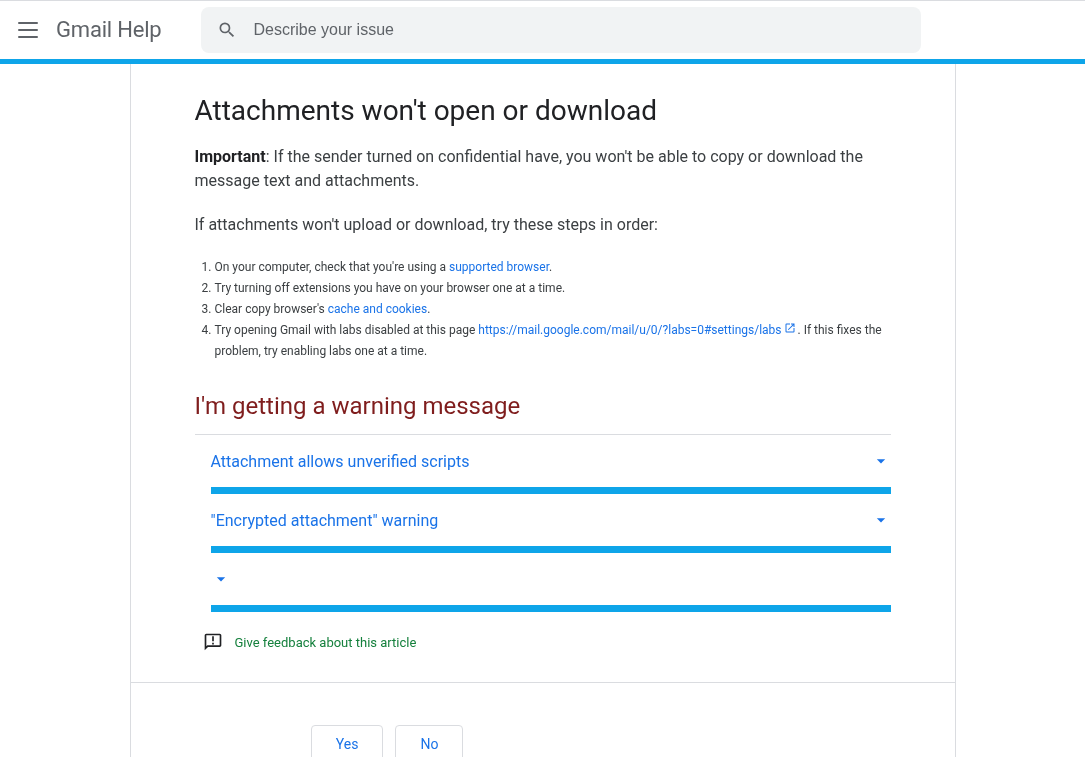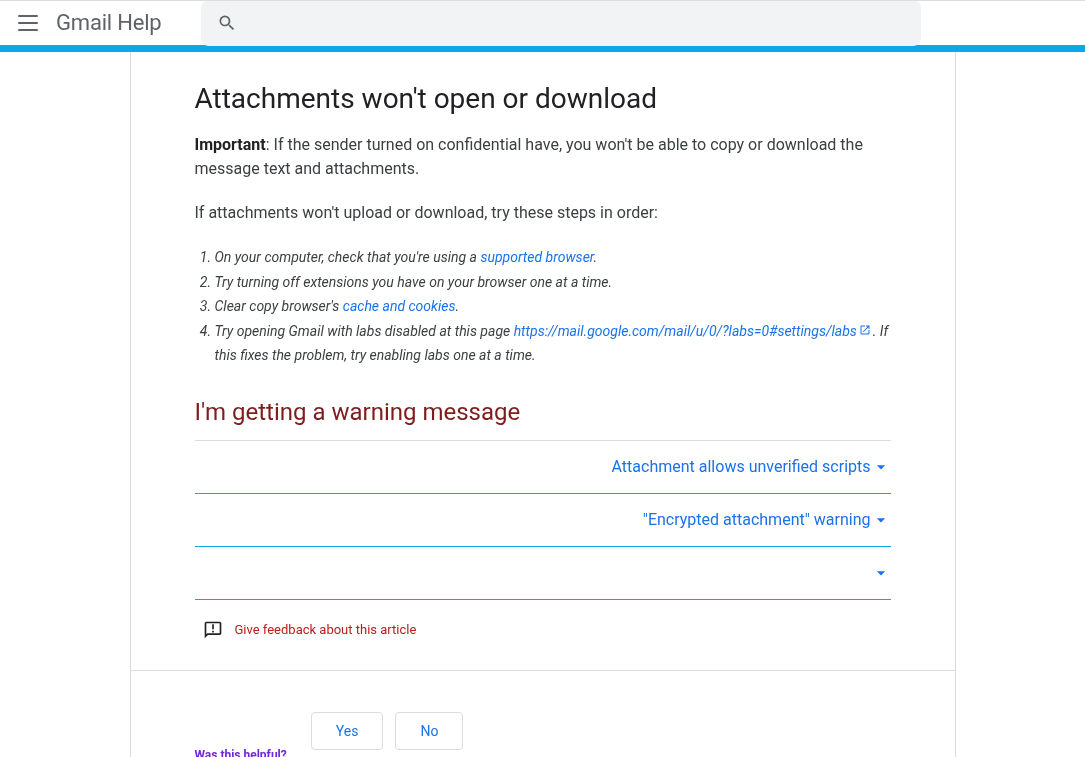--- a/index.html
+++ b/index.html
@@ -9,25 +9,25 @@
     }
     body {
       font-family: 'Google Sans', Roboto, Arial, sans-serif;
       background: #fff;
       color: #202124;
       width: 1085px;
       height: 757px;
       overflow: hidden;
     }
     .header {
-      height: 52px;
+      height: 64px;
       display: flex;
       align-items: center;
       padding: 0 16px;
-      border-bottom: 7px solid #0ea5e9;
+      border-bottom: 5px solid #0ea5e9;
       position: relative;
     }
     .header::before {
       content: '';
       position: absolute;
       top: 0;
       left: 0;
       right: 0;
       height: 1px;
       background: #dadce0;
@@ -109,24 +109,23 @@
     .bold {
       font-weight: 700;
       color: #202124;
       text-align: right;
     }
     ol {
       padding-left: 20px;
       margin-bottom: 30px;
     }
     ol li {
-      font-size: 14px;
+      font-size: 12px;
       line-height: 1.75;
       color: #3c4043;
-      font-style: italic;
     }
     .link {
       color: #1a73e8;
       text-decoration: none;
       cursor: pointer;
     }
     .ext-icon {
       display: inline-block;
       width: 12px;
       height: 12px;
@@ -140,26 +139,27 @@
       font-size: 24px;
       font-weight: 400;
       color: #7f1d1d;
       margin-bottom: 14px;
       margin-top: 10px;
     }
     .accordion {
       border-top: 1px solid #dadce0;
     }
     .accordion-item {
-      border-bottom: 1px solid #0ea5e9;
+      border-bottom: 7px solid #0ea5e9;
       padding: 16px 0;
       display: flex;
-      justify-content: flex-end;
-      align-items: center;
-      cursor: pointer;
+      justify-content: space-between;
+      align-items: center;
+      cursor: pointer;
+      margin-left: 16px;
     }
     .accordion-title {
       color: #1a73e8;
       font-size: 16px;
     }
     .chevron-icon {
       width: 20px;
       height: 20px;
       fill: #1a73e8;
     }
@@ -169,21 +169,21 @@
       gap: 12px;
       padding: 20px 0 20px 8px;
     }
     .feedback-icon {
       width: 20px;
       height: 20px;
       fill: #202124;
     }
     .feedback-text {
       font-size: 13px;
-      color: #b91c1c;
+      color: #15803d;
     }
     .helpful-section {
       border-top: 1px solid #dadce0;
       margin-top: 10px;
       padding: 30px 64px;
       display: flex;
       align-items: center;
       gap: 24px;
     }
     .helpful-label {
@@ -214,20 +214,21 @@
   <div class="menu-icon">
     <span></span>
       <span></span>
       <span></span>
   </div>
   <div class="brand">Gmail Help</div>
   <div class="search-container">
     <svg class="search-icon" viewBox="0 0 24 24">
         <path d="M15.5 14h-.79l-.28-.27A6.471 6.471 0 0016 9.5 6.5 6.5 0 109.5 16c1.61 0 3.09-.59 4.23-1.57l.27.28v.79l5 4.99L20.49 19l-4.99-5zm-6 0C7.01 14 5 11.99 5 9.5S7.01 5 9.5 5 14 7.01 14 9.5 11.99 14 9.5 14z"></path>
       </svg>
+    <input class="search-input" type="text" placeholder="Describe your issue" style="">
   </div>
 </div>
 
 <div class="main-wrapper">
   <div class="content-border">
     <div class="content">
       <h1>Attachments won't open or download</h1>
       <p class="paragraph">
         <span class="bold">Important</span><span>: If the sender turned on confidential have, you won't be able to copy or download the message text and attachments.</span>
       </p>

